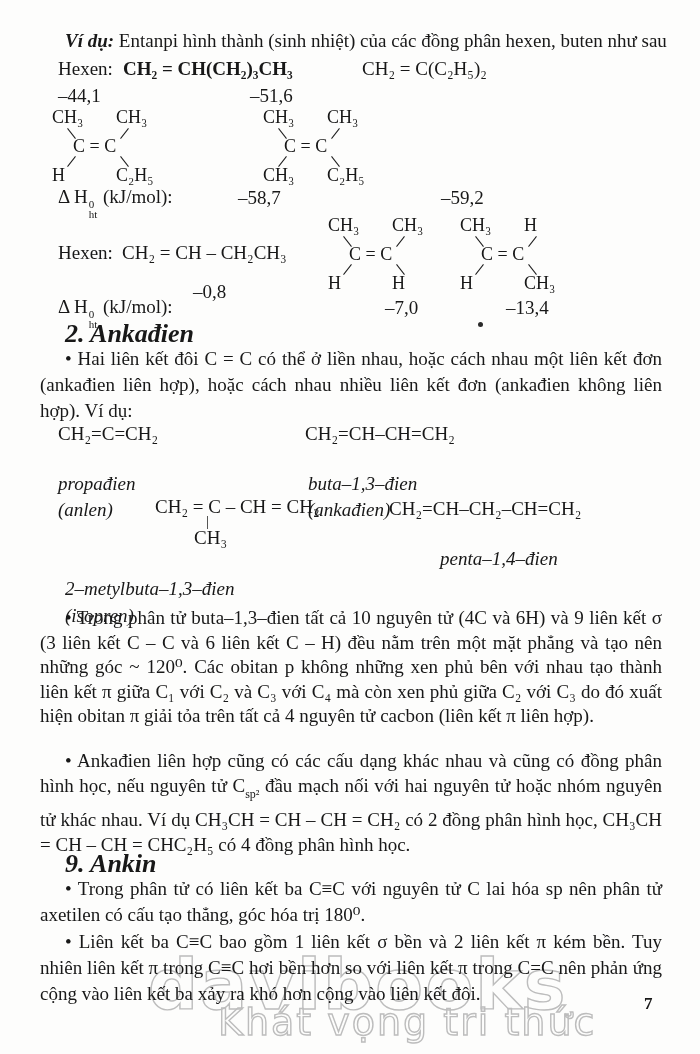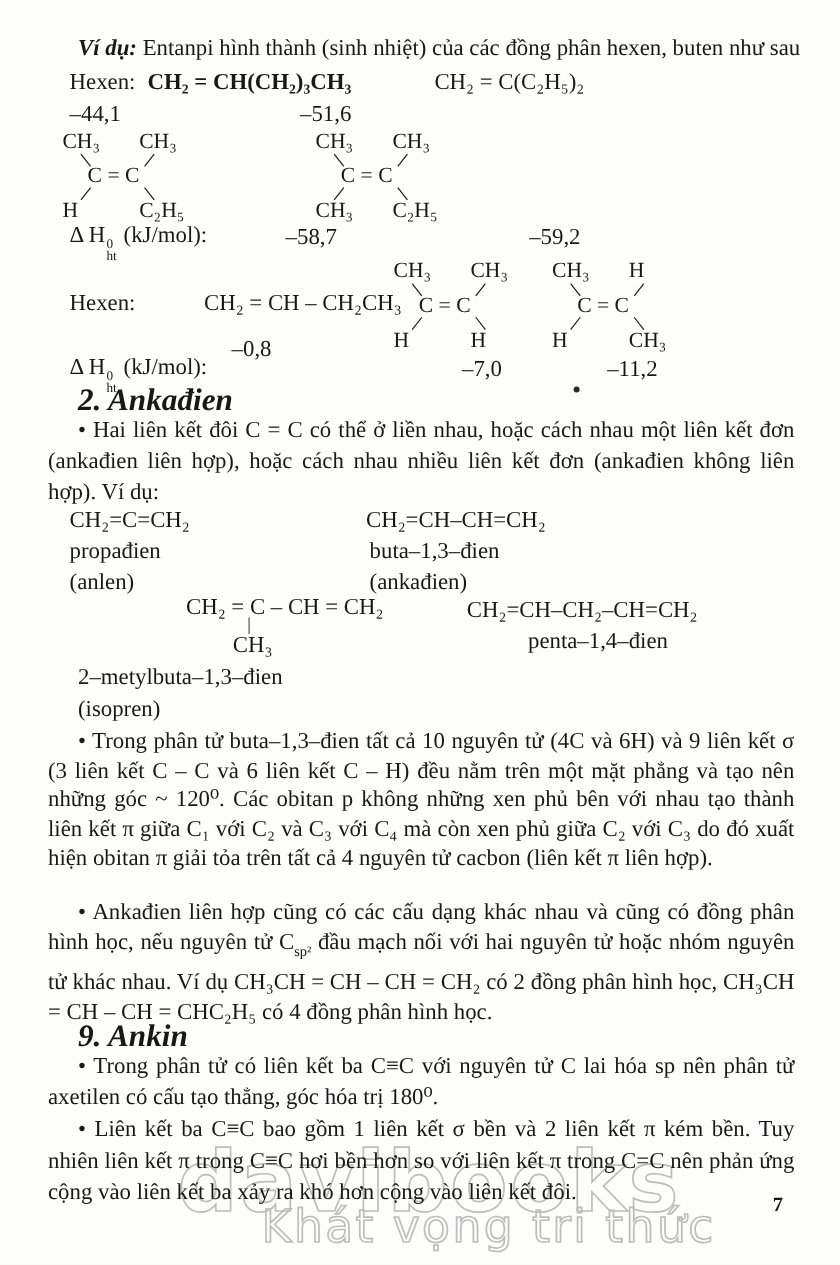--- a/index.html
+++ b/index.html
@@ -7,21 +7,21 @@
   #page{
     position:relative;
     width:700px;height:1054px;
     background:#fdfdfc;
     overflow:hidden;
     font-family:"Liberation Serif","DejaVu Serif","DejaVu Sans",serif;
     color:#181818;
     font-size:19px;
   }
   .abs{position:absolute;white-space:nowrap;}
-  .i{}
+  .i{font-style:italic;margin-top:24px;}
   .bi{font-weight:bold;font-style:italic;}
   .para{
     position:absolute;left:40px;width:622px;
     text-align:justify;text-indent:25px;
     margin:0;line-height:26px;
   }
   .dense{line-height:24.5px;}
   .heading{font-weight:bold;font-style:italic;font-size:26px;}
   
   .supsub{
@@ -113,21 +113,21 @@
     <div class="abs" style="left:58px;top:186px;">
       <span>Δ H</span><span class="supsub">
           <span class="s-sup">0</span>
           <span class="s-sub">ht</span>
         </span><span> (kJ/mol):</span>
     </div>
     <span class="abs" style="left:238px;top:187px;">–58,7</span>
     <span class="abs" style="left:441px;top:187px;">–59,2</span>
 
     <span class="abs" style="left:58px;top:242px;">Hexen:</span>
-    <span class="abs" style="left:122px;top:242px;margin-left:48px;">CH₂ = CH – CH₂CH₃</span>
+    <span class="abs" style="left:122px;top:242px;">CH₂ = CH – CH₂CH₃</span>
 
     <div class="skel" style="left:328px;top:218px;">
       <span class="tl">CH₃</span>
       <span class="tr">CH₃</span>
       <i class="bond b1"></i>
       <i class="bond b2"></i>
       <span class="cc">C = C</span>
       <i class="bond b3"></i>
       <i class="bond b4"></i>
       <span class="bl">H</span>
@@ -147,21 +147,21 @@
     </div>
 
     <div class="abs" style="left:58px;top:296px;">
       <span>Δ H</span><span class="supsub">
           <span class="s-sup">0</span>
           <span class="s-sub">ht</span>
         </span><span> (kJ/mol):</span>
     </div>
     <span class="abs" style="left:193px;top:281px;">–0,8</span>
     <span class="abs" style="left:385px;top:297px;">–7,0</span>
-    <span class="abs" style="left:506px;top:297px;">–11,2</span>
+    <span class="abs" style="left:506px;top:297px;">–13,4</span>
 
     <div class="dot" style="left:478px;top:322px;"></div>
 
     <span class="abs heading" style="left:65px;top:319px;">2. Ankađien</span>
 
     <p class="para" style="top:346px;">• Hai liên kết đôi C = C có thể ở liền nhau, hoặc cách nhau một liên kết đơn (ankađien liên hợp), hoặc cách nhau nhiều liên kết đơn (ankađien không liên hợp). Ví dụ:</p>
 
     <span class="abs" style="left:58px;top:423px;">CH₂=C=CH₂</span>
     <span class="abs" style="left:305px;top:423px;">CH₂=CH–CH=CH₂</span>
     <span class="abs i" style="left:58px;top:449px;">propađien</span>

